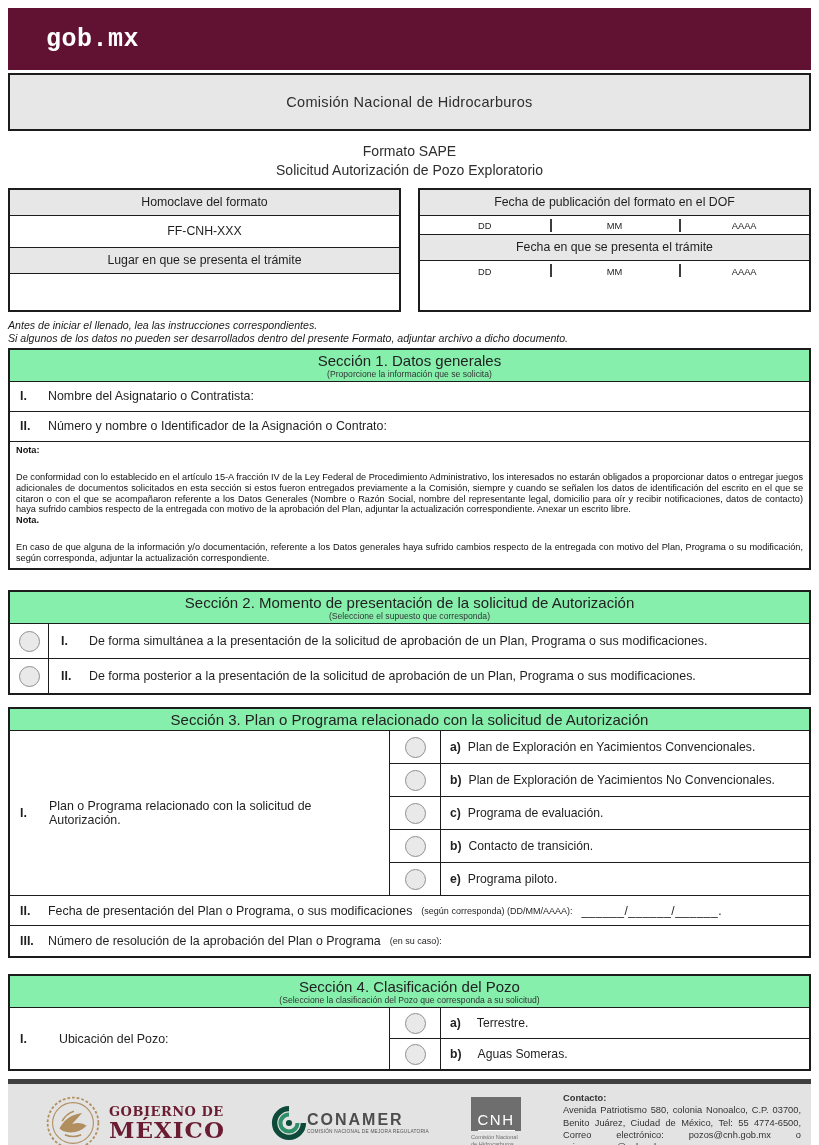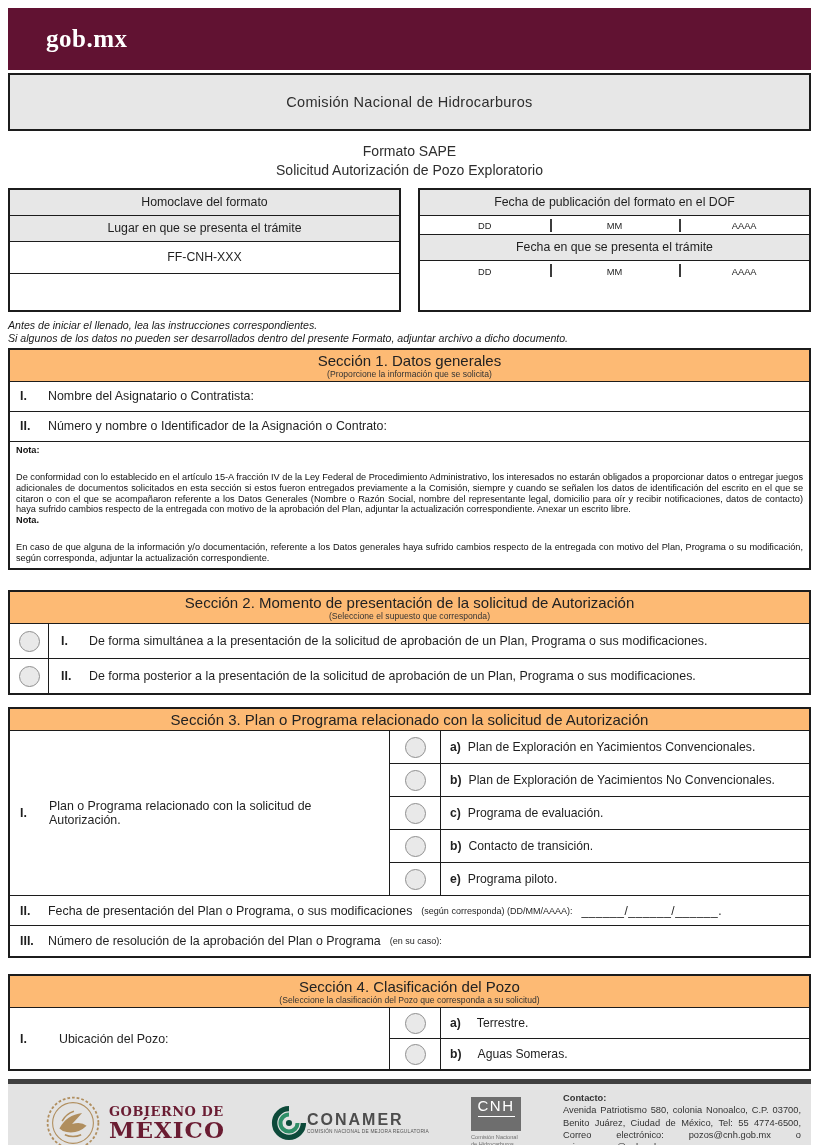--- a/index.html
+++ b/index.html
@@ -2,21 +2,21 @@
 <html><head>
 <meta charset="utf-8">
 <style>
   html,body{margin:0;padding:0;background:#ffffff;}
   body{width:819px;height:1145px;overflow:hidden;box-sizing:border-box;
        font-family:"Liberation Sans",sans-serif;color:#1f1f1f;}
   .page{padding:8px;box-sizing:border-box;}
 
   
   .bar-gobmx{background:#611232;height:62px;display:flex;align-items:center;padding-left:38px;box-sizing:border-box;}
-  .gobmx-logo{color:#fff;font-family:Liberation Serif, serif;font-weight:bold;font-size:25px;letter-spacing:.5px;}
+  .gobmx-logo{color:#fff;font-family:Liberation Mono, monospace;font-weight:bold;font-size:25px;letter-spacing:.5px;}
 
   
   .agency-box{margin-top:3px;border:2px solid #1c1c1c;background:#e7e7e7;height:58px;
               display:flex;align-items:center;justify-content:center;box-sizing:border-box;}
   .agency-box span{font-size:14.5px;color:#2e2e2e;letter-spacing:.3px;}
 
   
   .form-title{text-align:center;margin:11px 0 8px;line-height:1.35;font-size:14px;color:#2e2e2e;}
 
   
@@ -31,21 +31,21 @@
   .dcol{flex:1;display:flex;align-items:flex-end;justify-content:center;font-size:9.3px;color:#222;padding-bottom:3px;}
   .dsep{position:absolute;top:3px;width:2px;height:13px;background:#3c3c3c;}
   .dsep.p1{left:33.3%;} .dsep.p2{left:66.6%;}
 
   
   .instructions{font-style:italic;font-size:10.6px;line-height:1.28;margin:7px 0 2px;color:#1a1a1a;}
 
   
   .section{border:2px solid #1c1c1c;}
   .sec1{margin-top:2px;} .sec2{margin-top:20px;} .sec3{margin-top:12px;} .sec4{margin-top:16px;}
-  .sec-head{background:#fdba74;border-bottom:1.5px solid #1c1c1c;text-align:center;padding:2px 0 2px;}
+  .sec-head{background:#86efac;border-bottom:1.5px solid #1c1c1c;text-align:center;padding:2px 0 2px;}
   .sec-title{font-size:15px;color:#222;}
   .sec-sub{font-size:8.6px;color:#333;margin-top:0;}
   .frow{display:flex;align-items:center;gap:9px;padding:0 10px;min-height:30px;font-size:12.4px;box-sizing:border-box;}
   .frow.bb{border-bottom:1.5px solid #1c1c1c;}
   .num{font-weight:bold;min-width:19px;}
   .small{font-size:9px;}
   .blank{font-size:12px;letter-spacing:.5px;}
 
   
   .notes{padding:3px 6px 4px;font-size:9.2px;line-height:1.18;text-align:justify;color:#111;}
@@ -79,21 +79,21 @@
   .footer{margin-top:8px;border-top:5px solid #404040;background:#e3e3e3;display:flex;align-items:center;
           padding:8px 10px 10px;min-height:74px;box-sizing:border-box;}
   .logo-gob{display:flex;align-items:center;gap:7px;margin-left:26px;}
   .gob-text{color:#6a1c32;font-family:"DejaVu Serif",serif;font-weight:bold;}
   .gob-l1{font-size:13px;letter-spacing:.5px;}
   .gob-l2{font-size:23px;line-height:.95;letter-spacing:1px;}
   .logo-conamer{display:flex;align-items:center;gap:0;margin-left:46px;}
   .conamer-name{font-size:16px;color:#4d4d4d;letter-spacing:2px;font-weight:600;line-height:1;}
   .conamer-sub{font-size:4.8px;color:#555;margin-top:1px;letter-spacing:.2px;}
   .logo-cnh{margin-left:42px;}
-  .cnh-box{width:50px;height:34px;background:#6e6e6e;display:flex;align-items:flex-start;justify-content:center;}
+  .cnh-box{width:50px;height:34px;background:#6e6e6e;display:flex;align-items:flex-end;justify-content:center;}
   .cnh-box span{color:#fff;font-size:15px;letter-spacing:1.5px;border-bottom:1px solid #fff;padding-bottom:2px;}
   .cnh-sub{font-size:5.6px;color:#6e6e6e;margin-top:3px;line-height:1.35;}
   .contact{margin-left:auto;width:238px;font-size:9.3px;line-height:1.32;color:#333;text-align:justify;}
   .contact-label{font-weight:bold;display:block;}
 
   .page-num{text-align:right;font-size:11.5px;color:#1f1f1f;margin-top:5px;padding-right:2px;}
 </style>
 </head>
 <body>
 
@@ -108,22 +108,22 @@
   </div>
 
   <div class="form-title">
     <div>Formato SAPE</div>
     <div>Solicitud Autorización de Pozo Exploratorio</div>
   </div>
 
   <div class="info-row">
     <div class="info-table">
       <div class="cell gray">Homoclave del formato</div>
+      <div class="cell white mid">FF-CNH-XXX</div>
       <div class="cell gray">Lugar en que se presenta el trámite</div>
-      <div class="cell white mid">FF-CNH-XXX</div>
       <div class="cell white tall"></div>
     </div>
     <div class="info-table">
       <div class="cell gray">Fecha de publicación del formato en el DOF</div>
       <div class="cell white mid date">
         <span class="dsep p1"></span>
         <span class="dsep p2"></span>
         <div class="dcol">DD</div>
         <div class="dcol">MM</div>
         <div class="dcol">AAAA</div>

